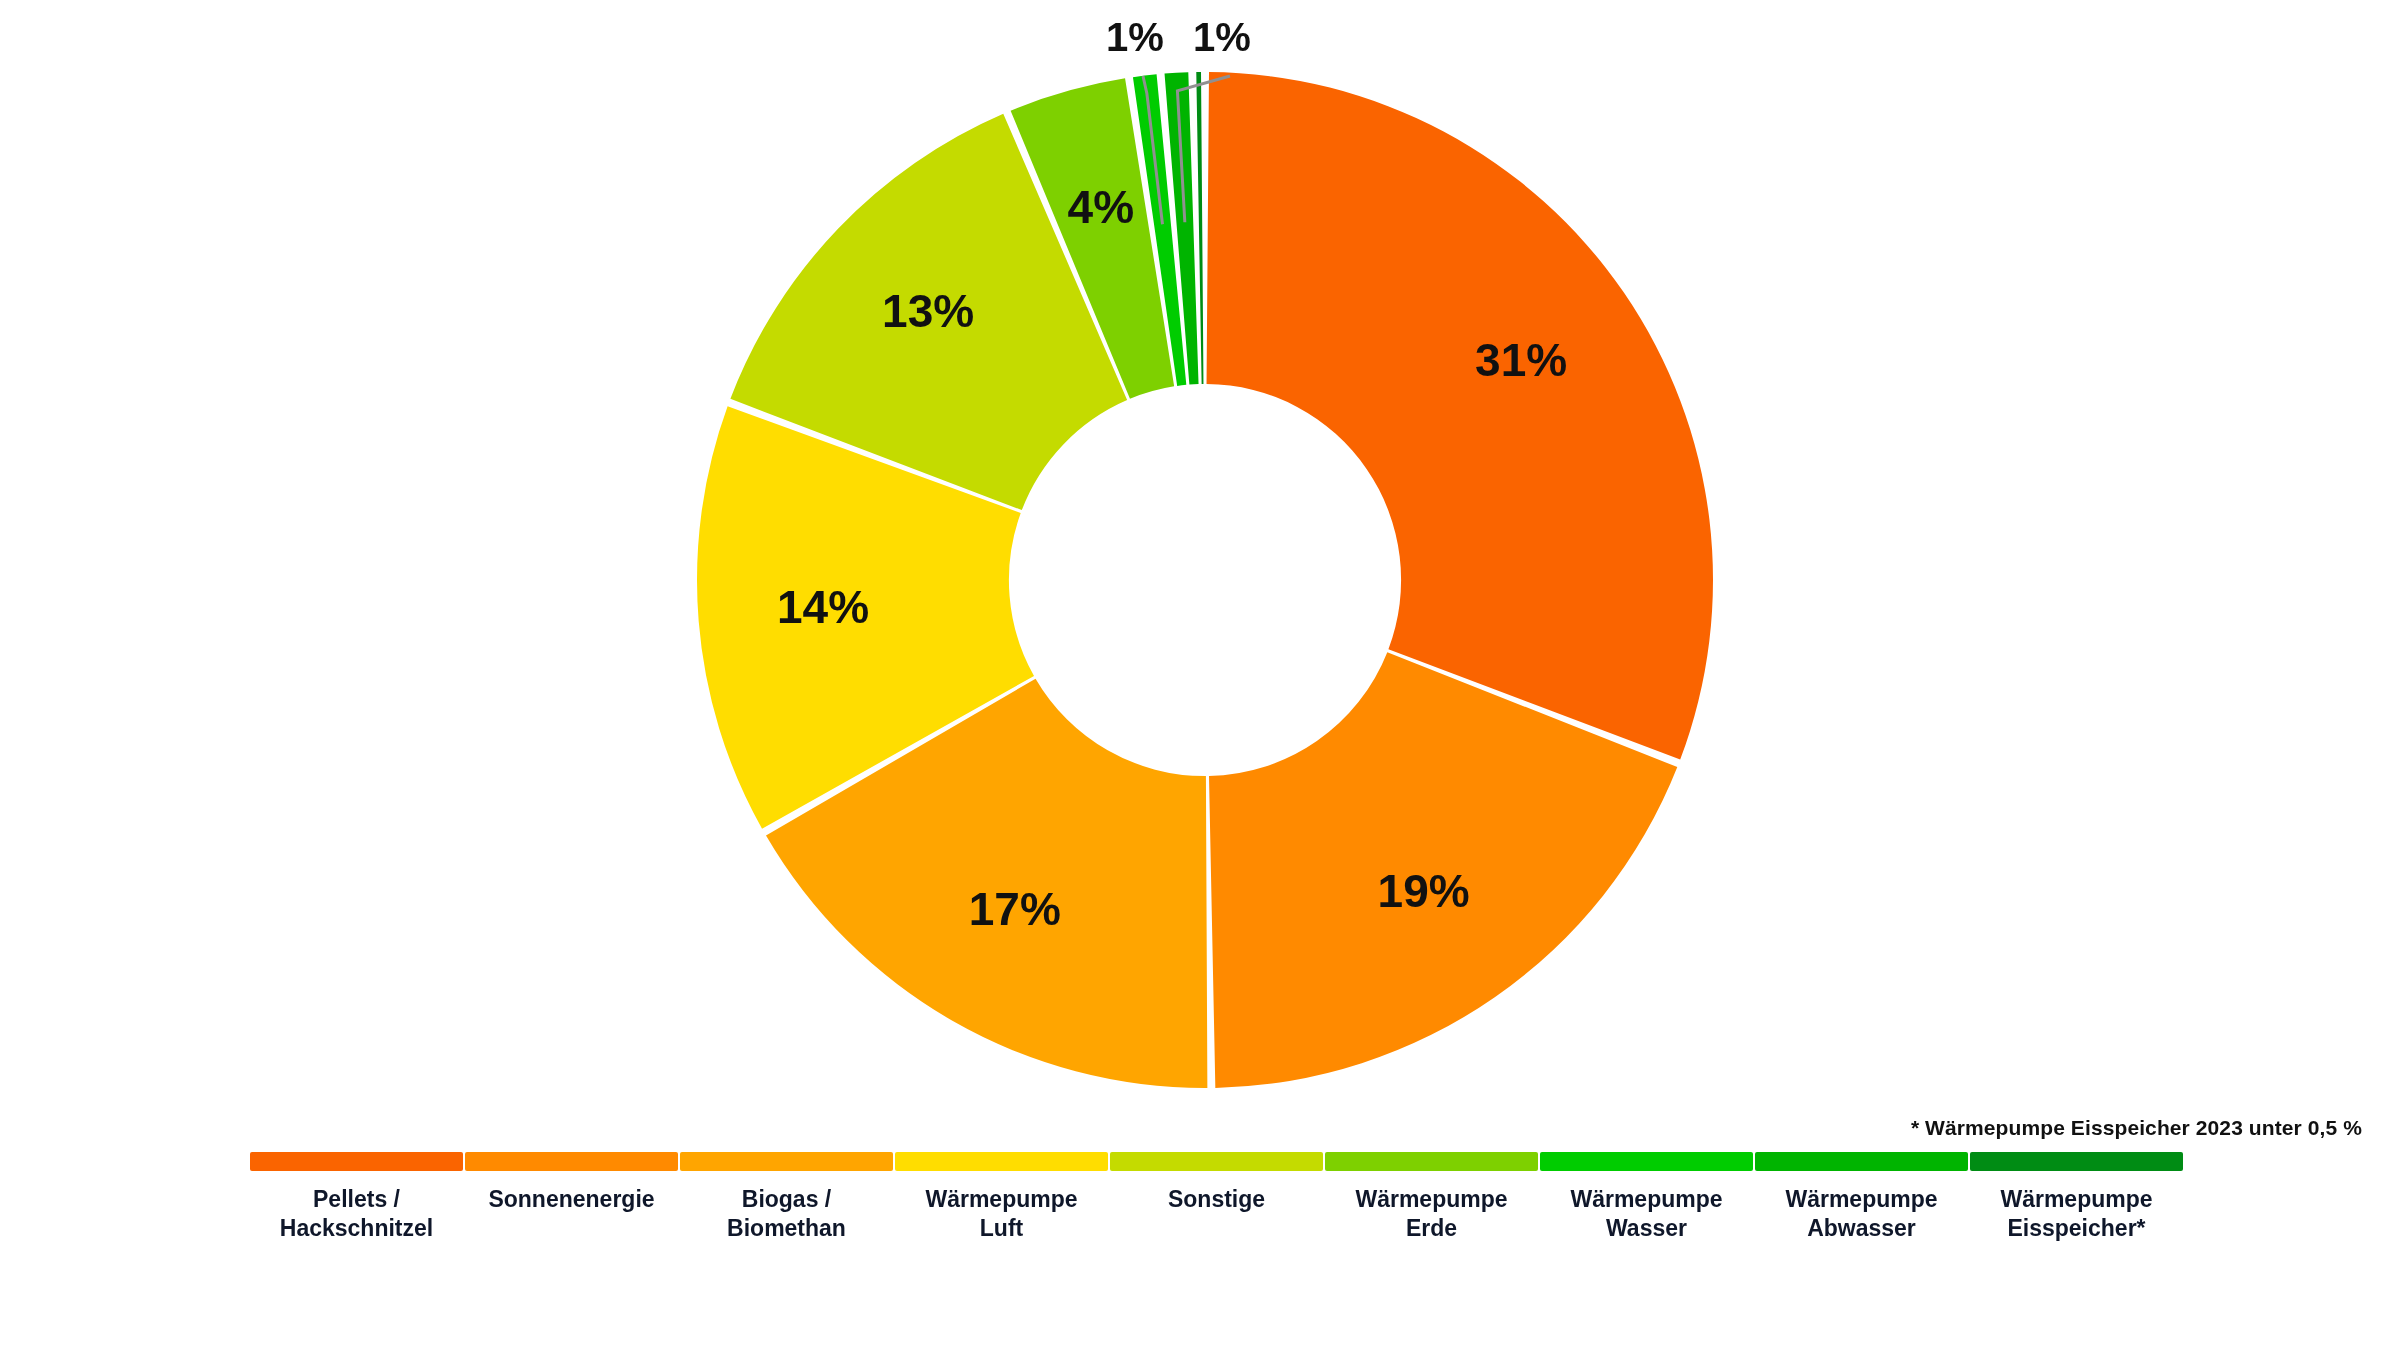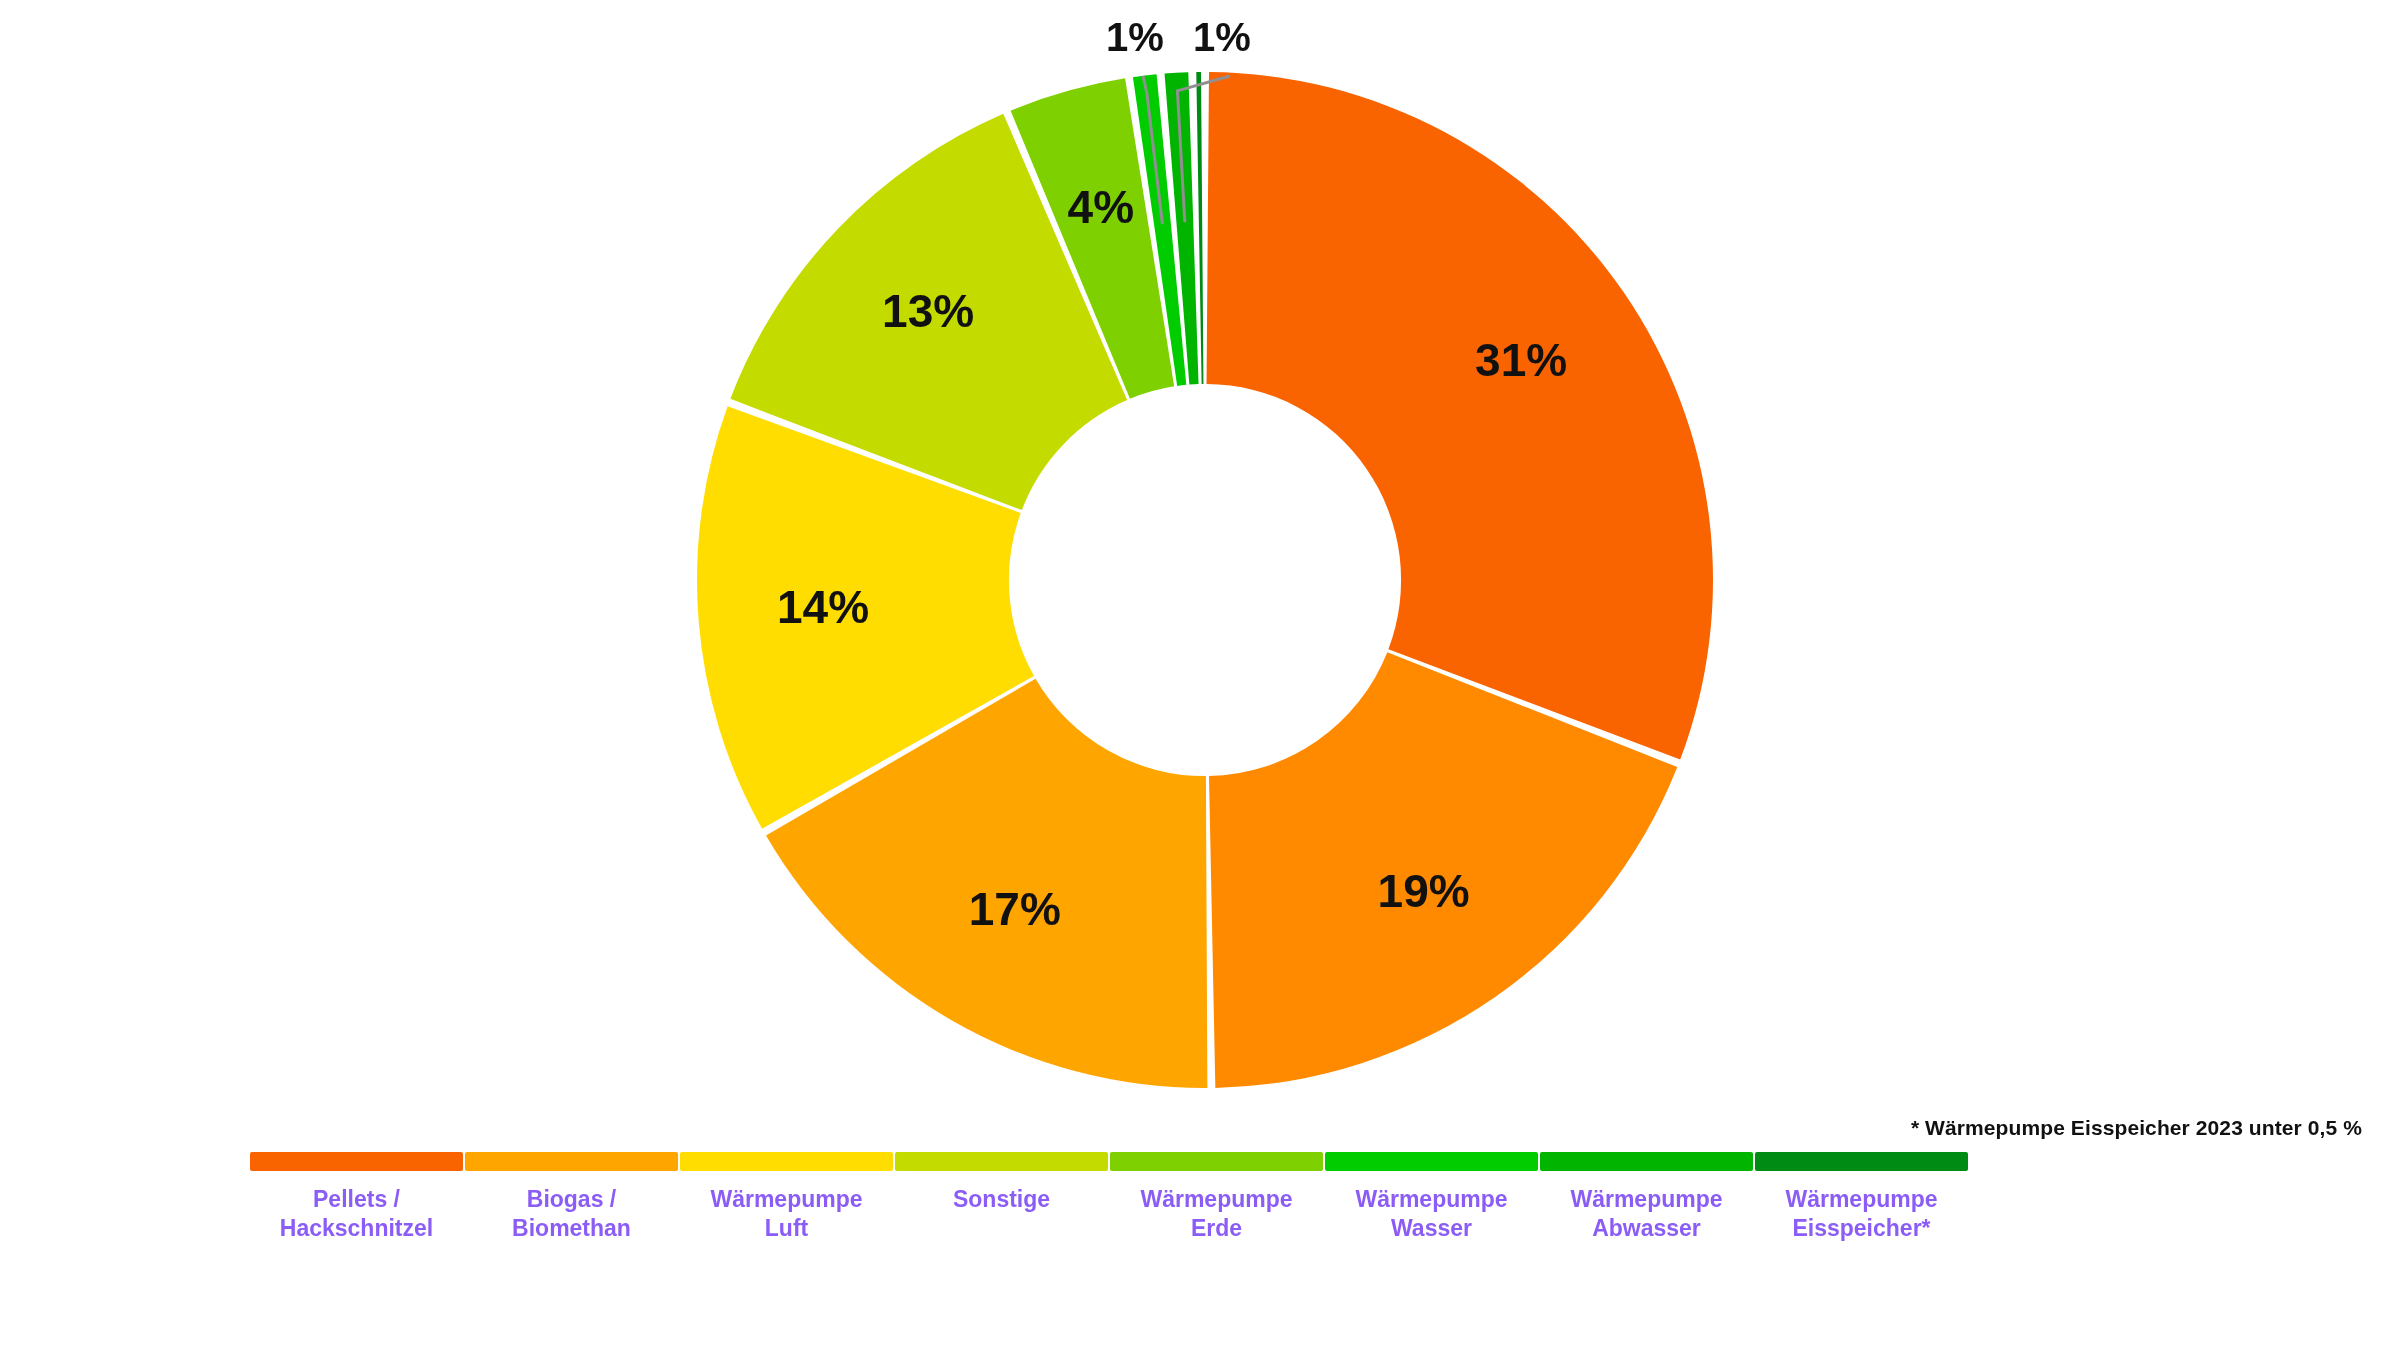--- a/index.html
+++ b/index.html
@@ -90,21 +90,21 @@
     width: 213px;
     height: 19px;
     border-radius: 2px;
   }
   .legend-label {
     margin-top: 14px;
     font-size: 23px;
     font-weight: 700;
     line-height: 1.25;
     text-align: center;
-    color: #8b5cf6;
+    color: #0f172a;
     white-space: pre-line;
   }
 </style>
 </head>
 <body>
 
 <div id="stage">
 
   <div id="donut-wrap">
     <svg id="donut-svg" viewBox="0 0 2400 1130" preserveAspectRatio="xMidYMid meet">
@@ -138,20 +138,24 @@
 
   <div id="footnote">* Wärmepumpe Eisspeicher 2023 unter 0,5 %</div>
 
   <div id="legend">
     <div class="legend-item">
       <div class="legend-swatch" style="background: rgb(250, 100, 0);"></div>
       <div class="legend-label">Pellets /
 Hackschnitzel</div>
     </div>
     <div class="legend-item">
+      <div class="legend-swatch" style="background: rgb(255, 138, 0);"></div>
+      <div class="legend-label">Sonnenenergie</div>
+    </div>
+    <div class="legend-item">
       <div class="legend-swatch" style="background: rgb(255, 165, 0);"></div>
       <div class="legend-label">Biogas /
 Biomethan</div>
     </div>
     <div class="legend-item">
       <div class="legend-swatch" style="background: rgb(255, 221, 0);"></div>
       <div class="legend-label">Wärmepumpe
 Luft</div>
     </div>
     <div class="legend-item">

